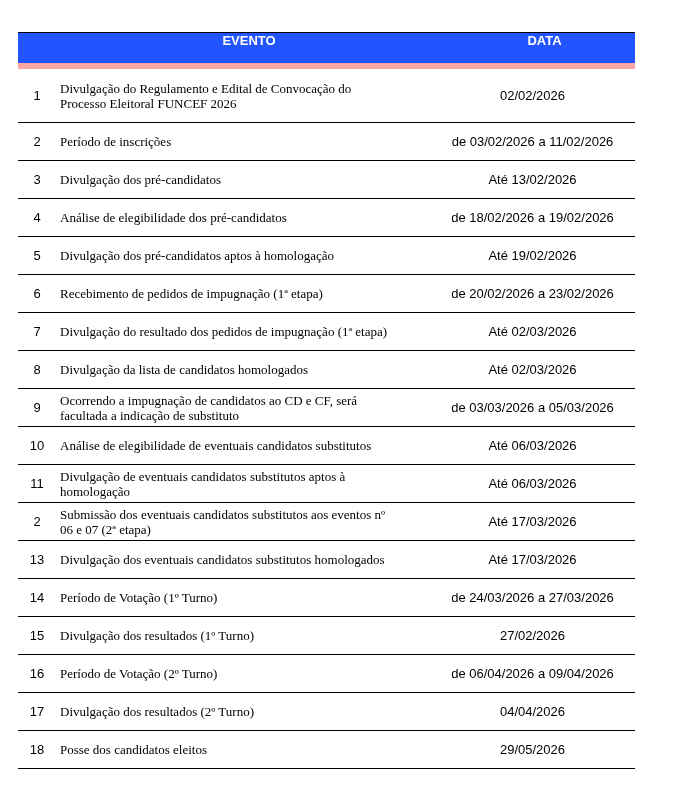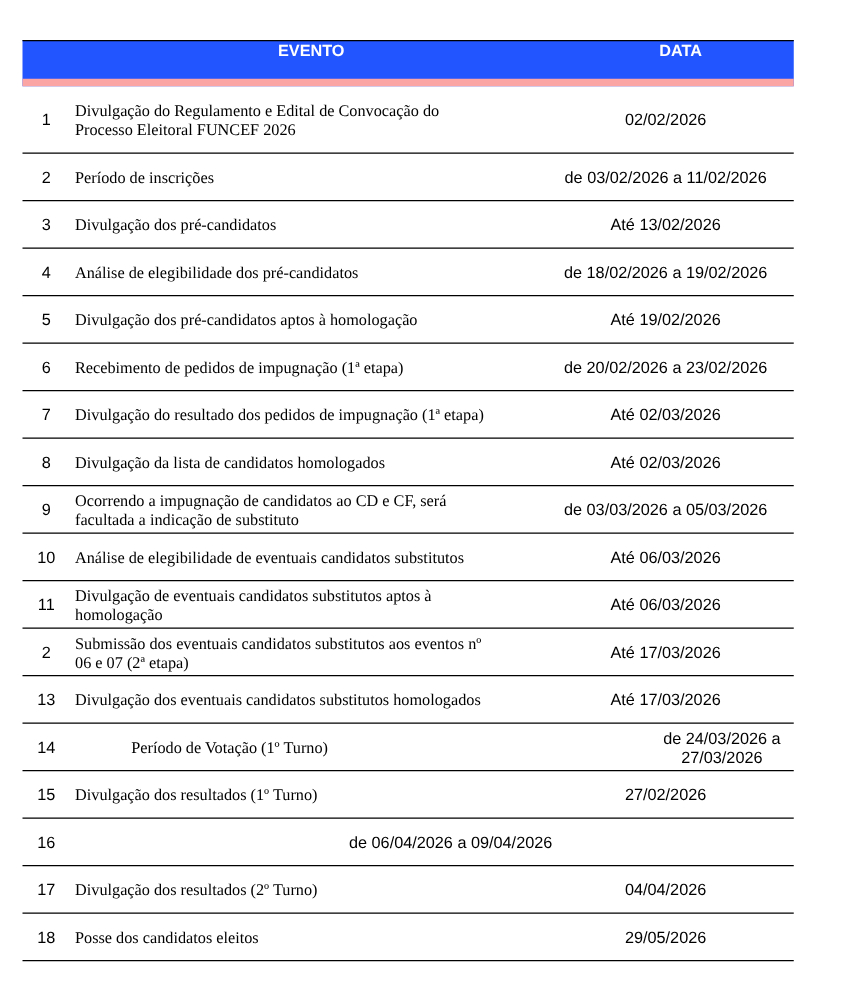--- a/index.html
+++ b/index.html
@@ -82,32 +82,33 @@
       <div class="row" style="height: 38px;">
         <div class="num">2</div>
         <div class="ev">Submissão dos eventuais candidatos substitutos aos eventos nº 06 e 07 (2ª etapa)</div>
         <div class="dt">Até 17/03/2026</div>
       </div>
       <div class="row" style="height: 38px;">
         <div class="num">13</div>
         <div class="ev">Divulgação dos eventuais candidatos substitutos homologados</div>
         <div class="dt">Até 17/03/2026</div>
       </div>
-      <div class="row" style="height: 38px; gap: 45px;">
+      <div class="row" style="height: 38px;">
         <div class="num">14</div>
         <div class="ev">Período de Votação (1º Turno)</div>
         <div class="dt">de 24/03/2026 a 27/03/2026</div>
       </div>
       <div class="row" style="height: 38px; justify-content: center;">
         <div class="num">15</div>
         <div class="ev">Divulgação dos resultados (1º Turno)</div>
         <div class="dt">27/02/2026</div>
       </div>
       <div class="row" style="height: 38px;">
         <div class="num">16</div>
+        <div class="ev">Período de Votação (2º Turno)</div>
         <div class="dt">de 06/04/2026 a 09/04/2026</div>
       </div>
       <div class="row" style="height: 38px;">
         <div class="num">17</div>
         <div class="ev">Divulgação dos resultados (2º Turno)</div>
         <div class="dt">04/04/2026</div>
       </div>
       <div class="row" style="height: 38px;">
         <div class="num">18</div>
         <div class="ev">Posse dos candidatos eleitos</div>

